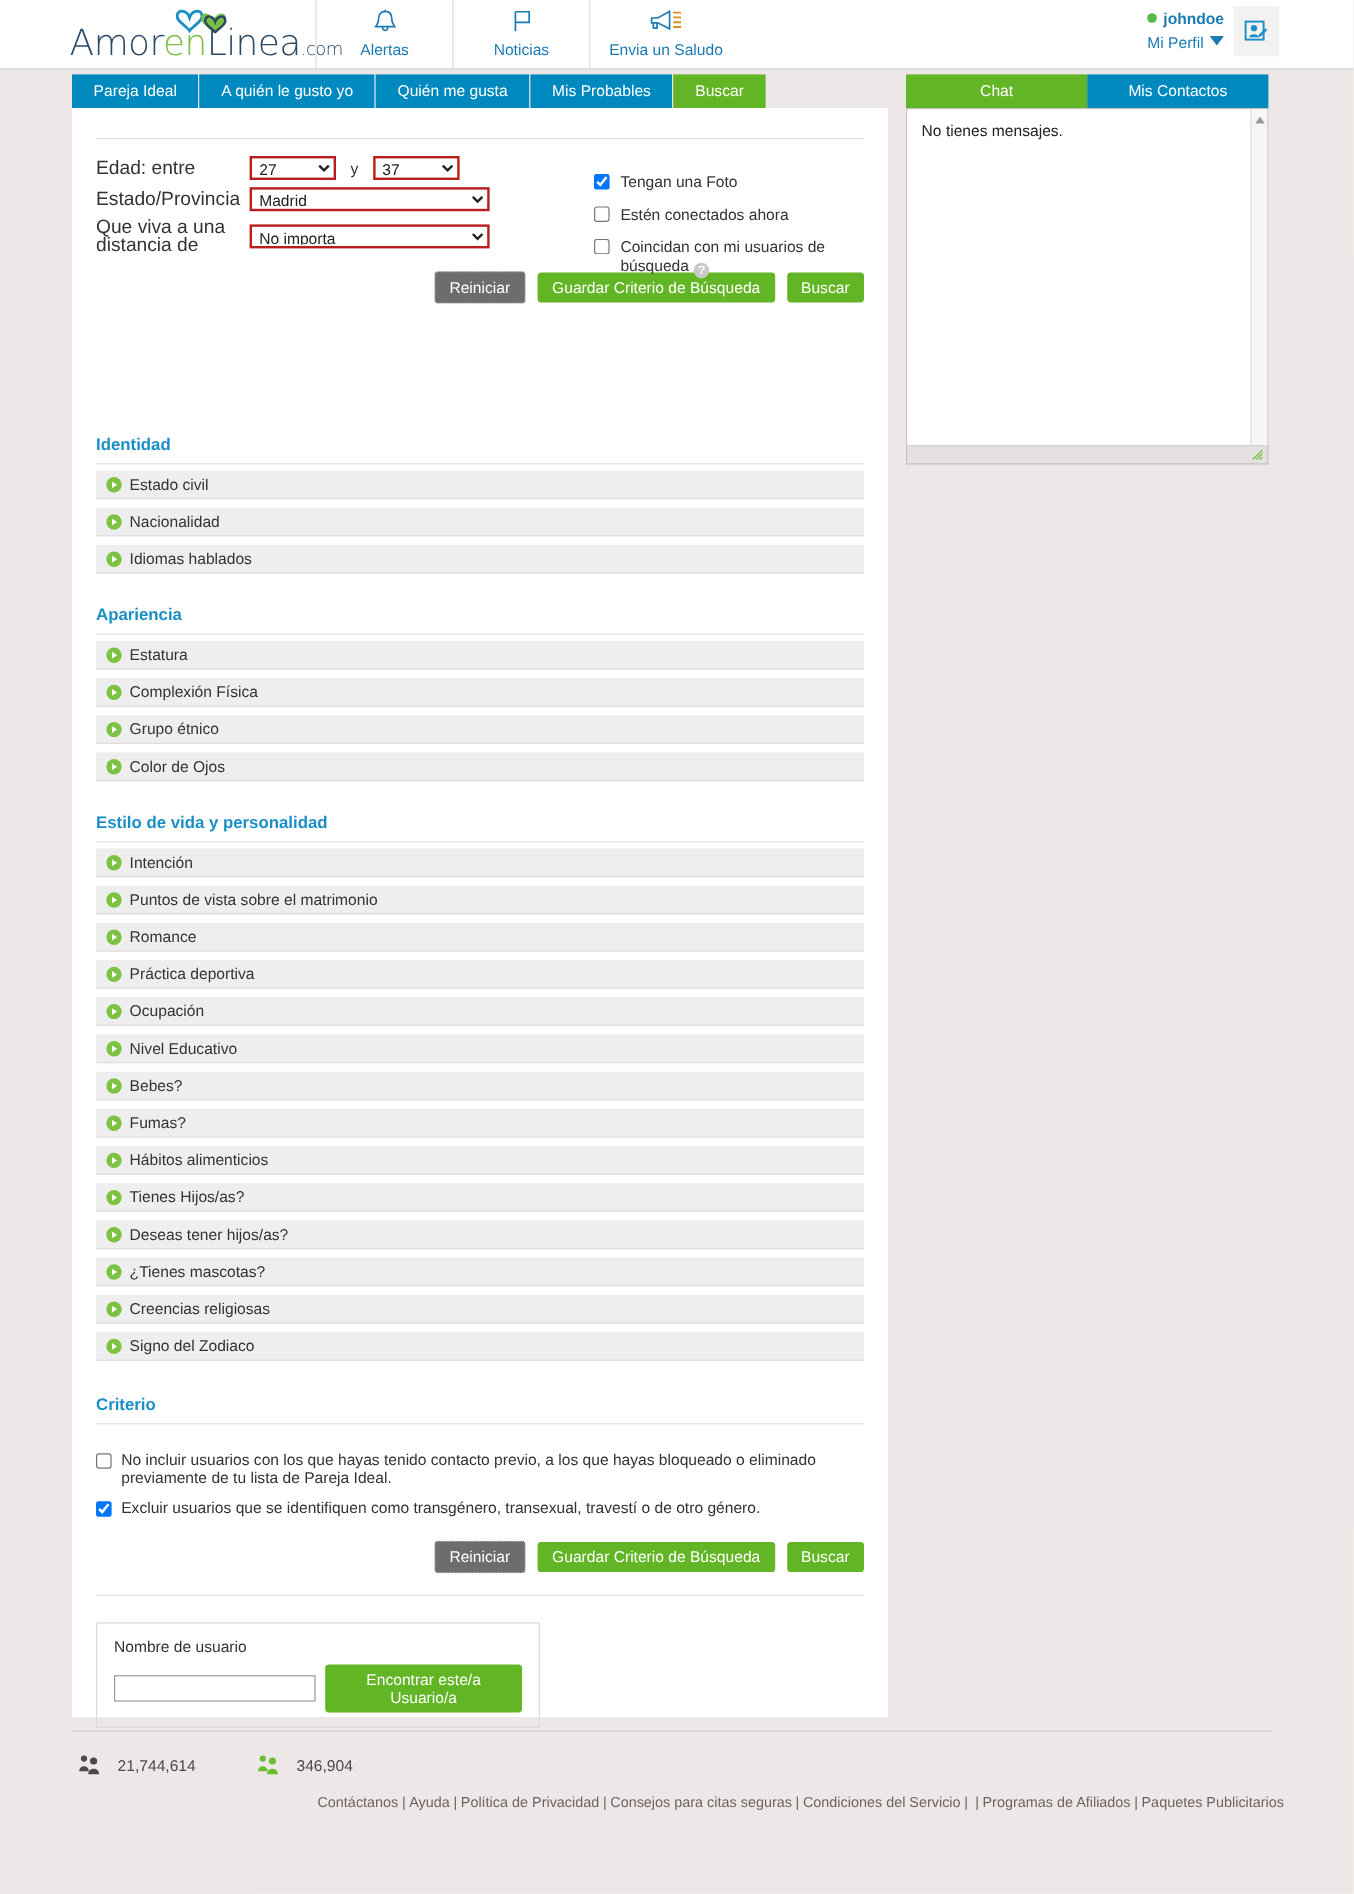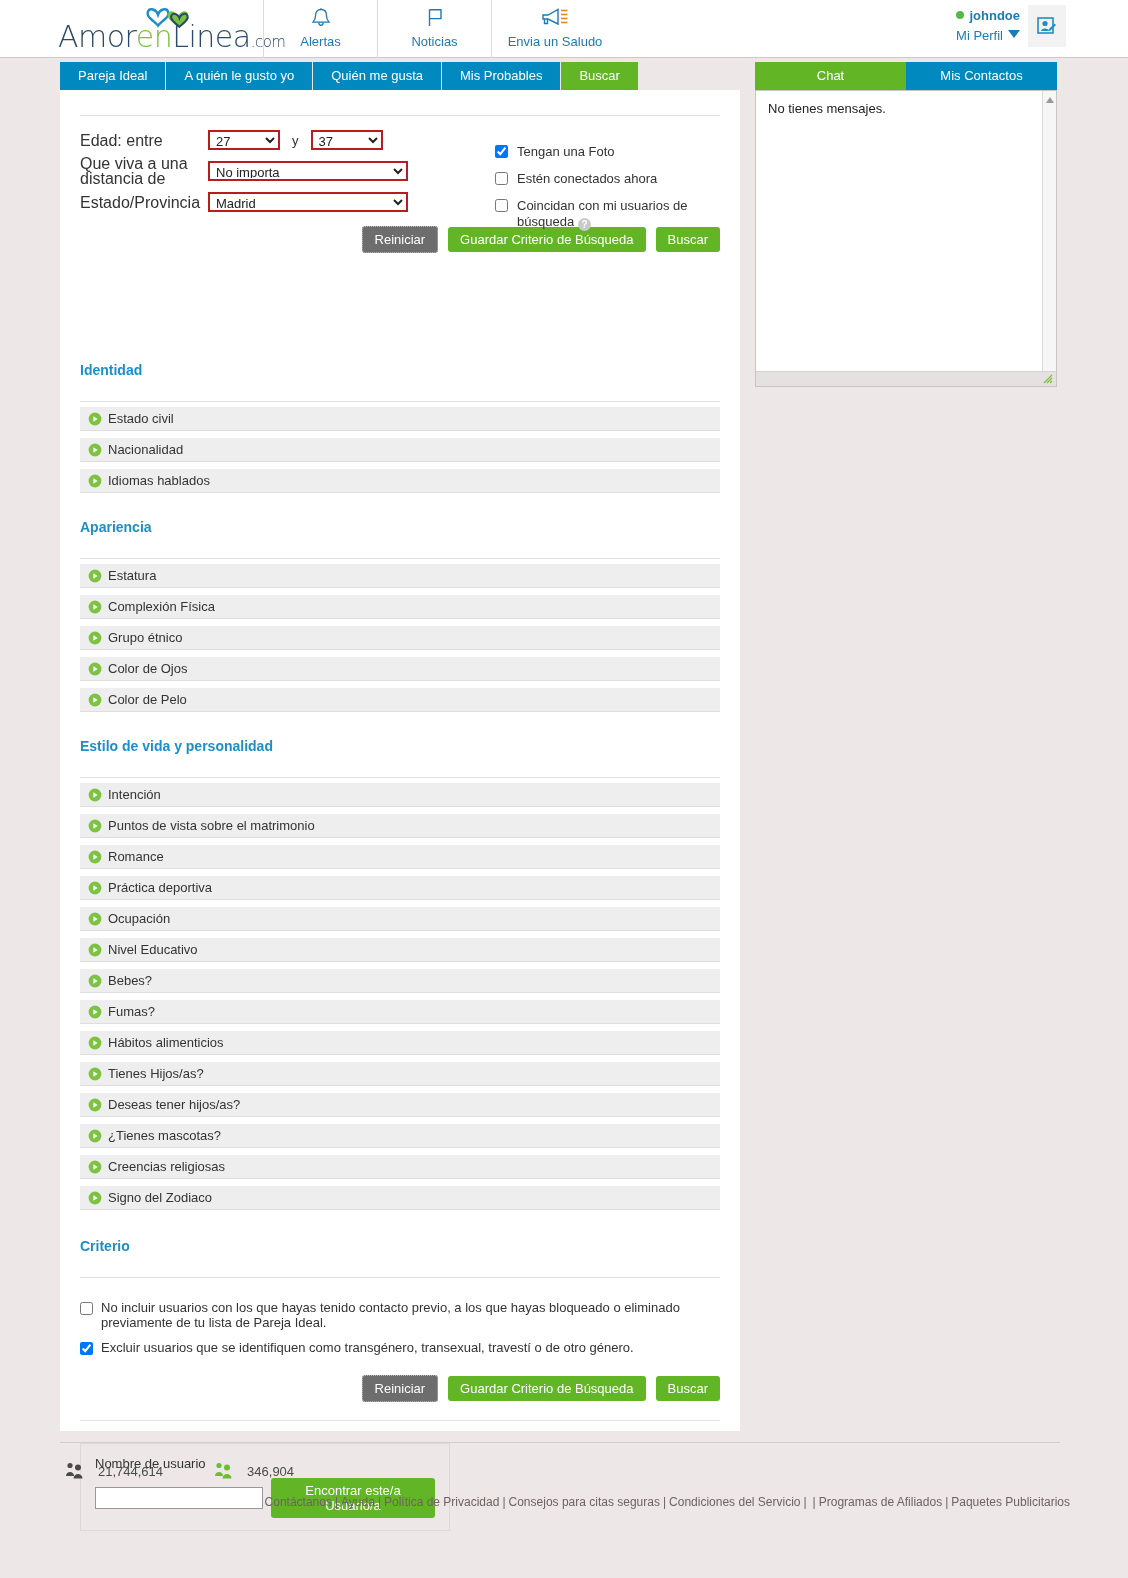--- a/index.html
+++ b/index.html
@@ -120,21 +120,21 @@
     border: none; border-radius: 3px; padding: 5px 12px; cursor: pointer;
     line-height: 15px;
   }
   .btn-green { background: #62b625; }
   .btn-gray  { background: #6d6d6d; border: 1px dotted #bbb; }
 
   
   .sect { margin: 0 20px; }
   .sect-title {
     color: #1b8fc7; font-weight: bold; font-size: 14px;
-    padding-bottom: 23px; border-bottom: 1px solid #e4e1e0; margin-bottom: 5px;
+    padding-bottom: 8px; border-bottom: 1px solid #e4e1e0; margin-bottom: 5px;
   }
   .acc-item {
     background: #eeeeee; border-bottom: 1px solid #e0dddc;
     height: 24px; display: flex; align-items: center; padding-left: 8px;
     margin-bottom: 7px; cursor: pointer; font-size: 13px; color: #333;
   }
   .acc-ico { flex: none; margin-right: 6px; display: block; }
 
   
   .crit-row { display: flex; align-items: flex-start; font-size: 13px; margin-bottom: 10px; }
@@ -297,30 +297,30 @@
             <option>27</option>
           </select>
           <span class="ytxt">y</span>
           <select class="sel sel-sm">
             <option>37</option>
           </select>
         </div>
 
 
         <div class="frow">
+          <div class="flabel">Estado/Provincia</div>
+          <select class="sel sel-lg">
+            <option>Madrid</option>
+          </select>
+        </div>
+
+        <div class="frow">
           <div class="flabel">Que viva a una distancia de</div>
           <select class="sel sel-lg">
             <option>No importa</option>
-          </select>
-        </div>
-
-        <div class="frow">
-          <div class="flabel">Estado/Provincia</div>
-          <select class="sel sel-lg">
-            <option>Madrid</option>
           </select>
         </div>
 
         <div class="checks">
           <div class="chkrow">
             <input type="checkbox" id="cb1" checked="" style="">
             <label for="cb1">Tengan una Foto</label>
           </div>
           <div class="chkrow">
             <input type="checkbox" id="cb2" style="">
@@ -388,27 +388,20 @@
           </svg>
         <span>Grupo étnico</span>
       </div>
       <div class="acc-item">
         <svg class="acc-ico" width="14" height="14" viewBox="0 0 14 14">
             <circle cx="7" cy="7" r="6.4" fill="#7dc243"></circle>
             <path d="M5.4 4.2 L9.6 7 L5.4 9.8 Z" fill="#fff"></path>
           </svg>
         <span>Color de Ojos</span>
       </div>
-      <div class="acc-item">
-        <svg class="acc-ico" width="14" height="14" viewBox="0 0 14 14">
-            <circle cx="7" cy="7" r="6.4" fill="#7dc243"></circle>
-            <path d="M5.4 4.2 L9.6 7 L5.4 9.8 Z" fill="#fff"></path>
-          </svg>
-        <span>Color de Pelo</span>
-      </div>
     </div>
 
     <div class="sect" style="margin-top:26px;">
       <div class="sect-title">Estilo de vida y personalidad</div>
       <div class="acc-item">
         <svg class="acc-ico" width="14" height="14" viewBox="0 0 14 14">
             <circle cx="7" cy="7" r="6.4" fill="#7dc243"></circle>
             <path d="M5.4 4.2 L9.6 7 L5.4 9.8 Z" fill="#fff"></path>
           </svg>
         <span>Intención</span>

